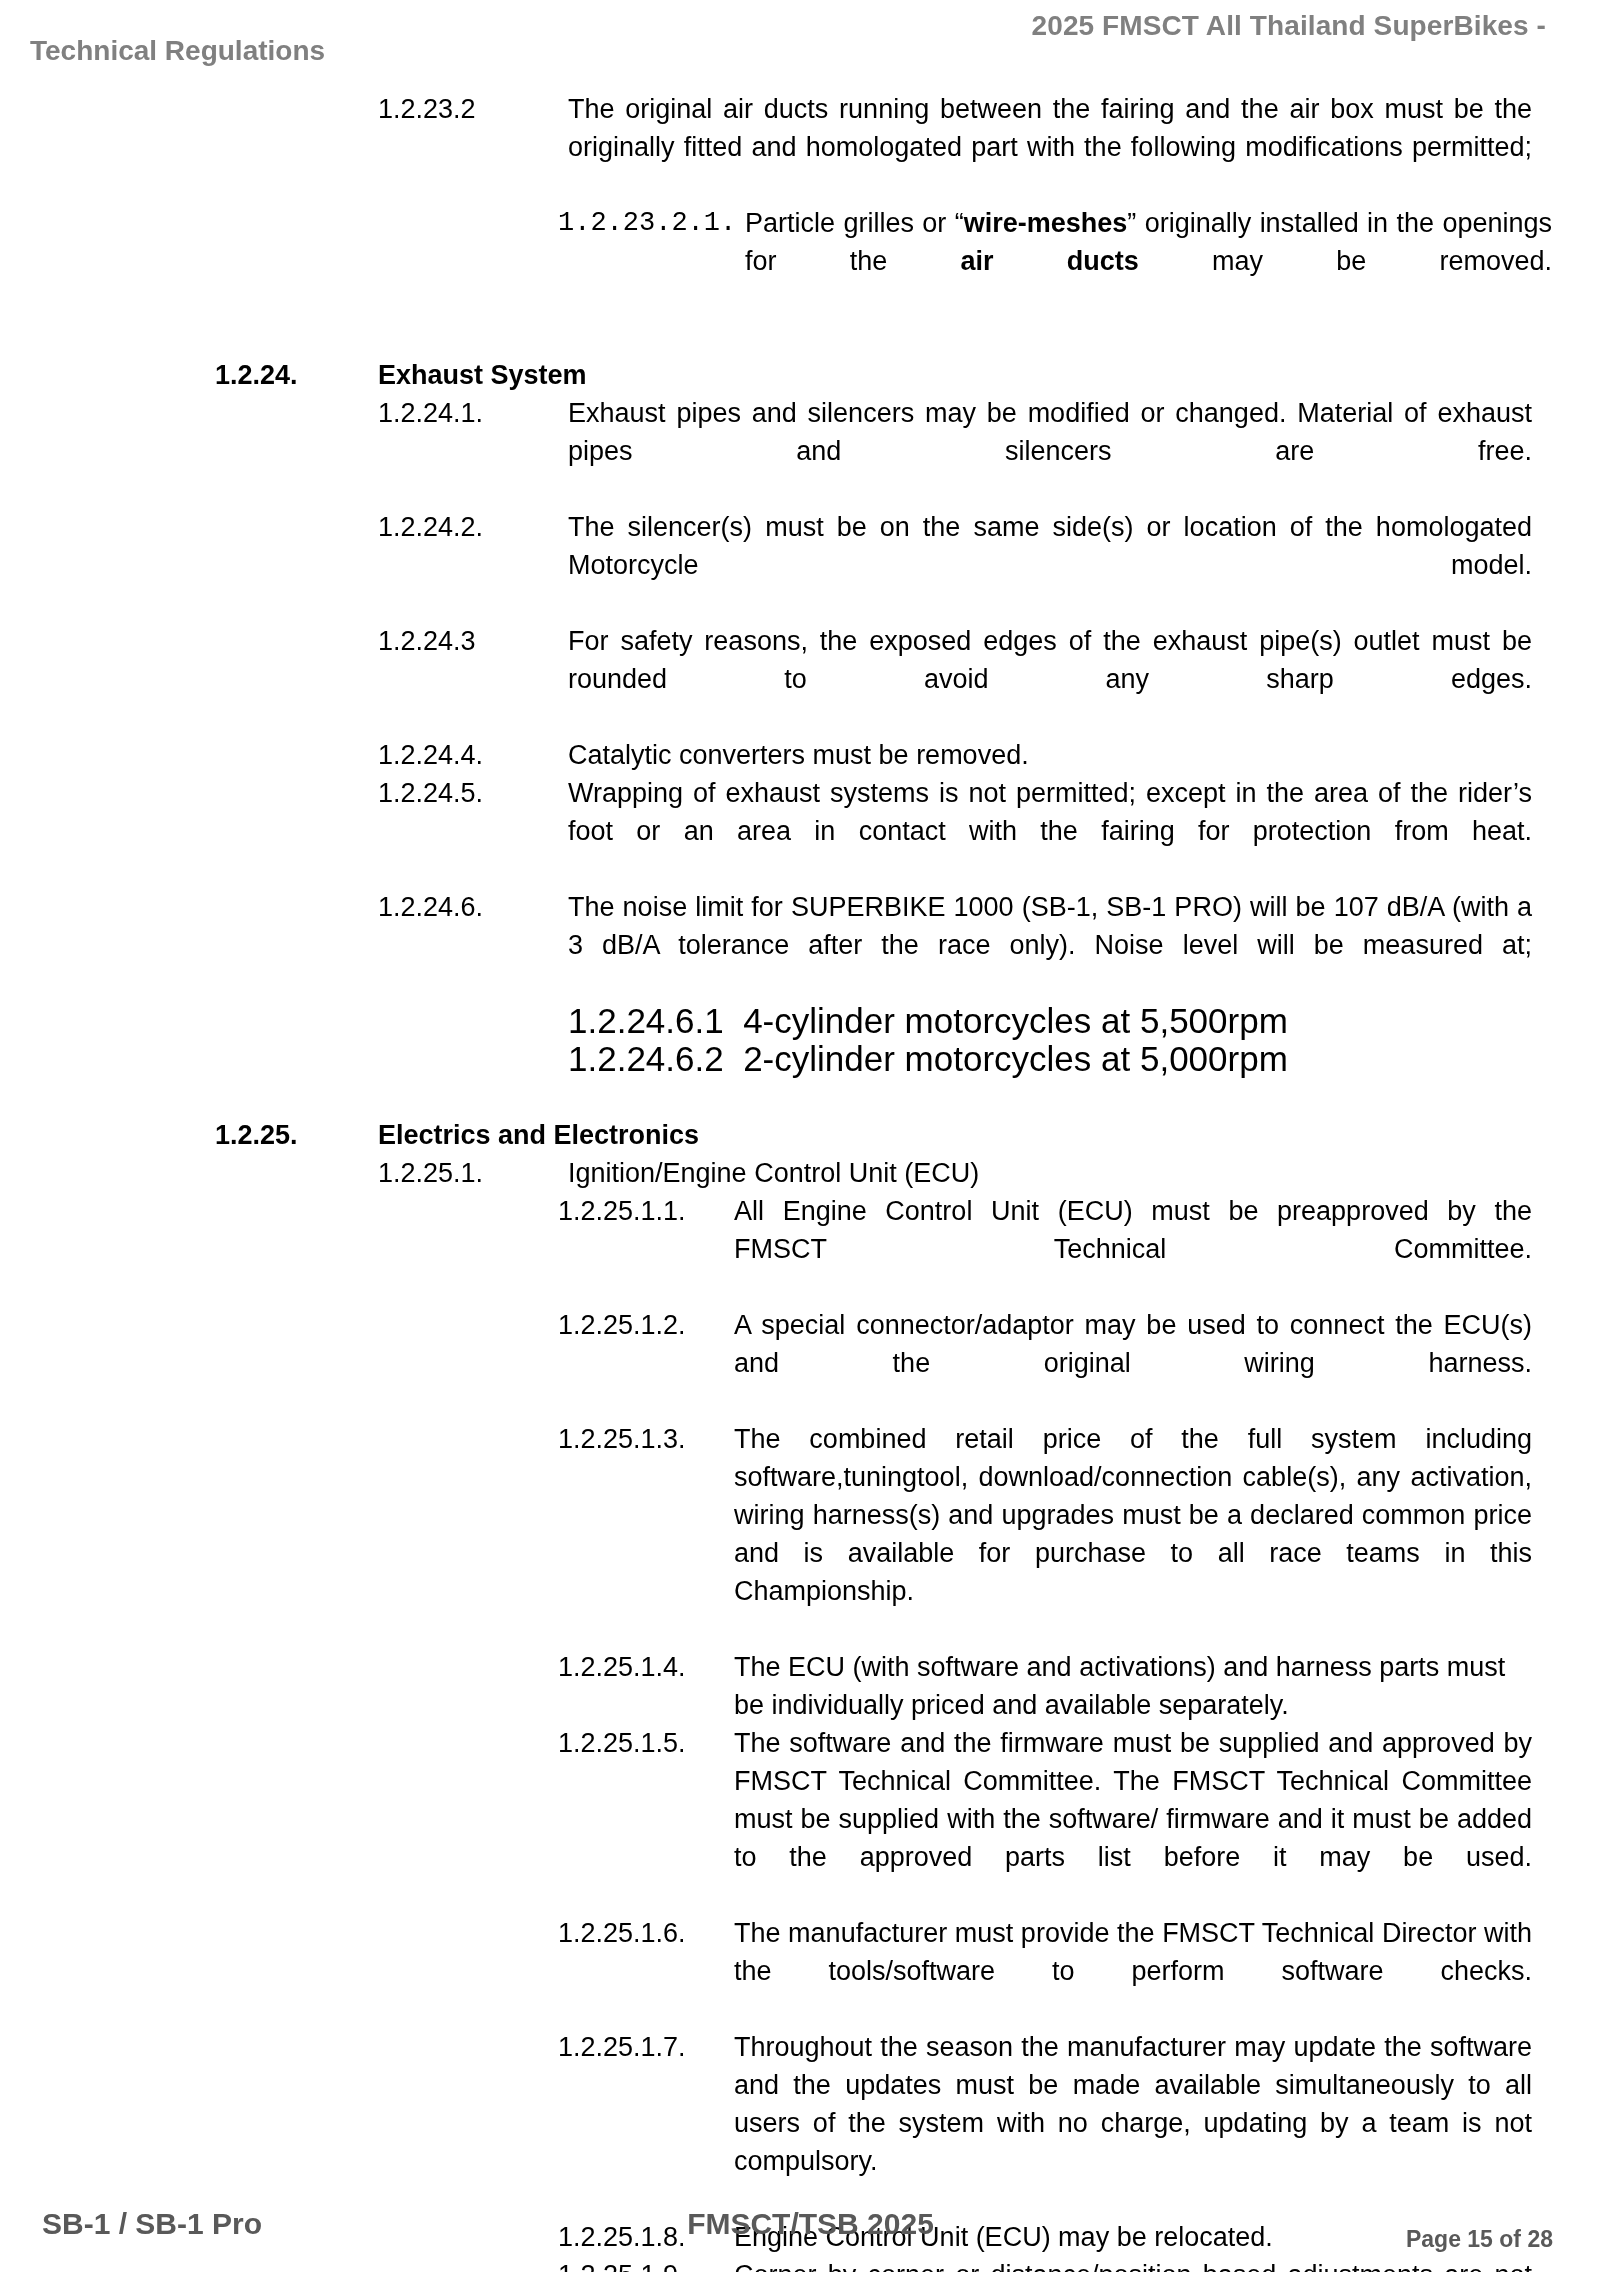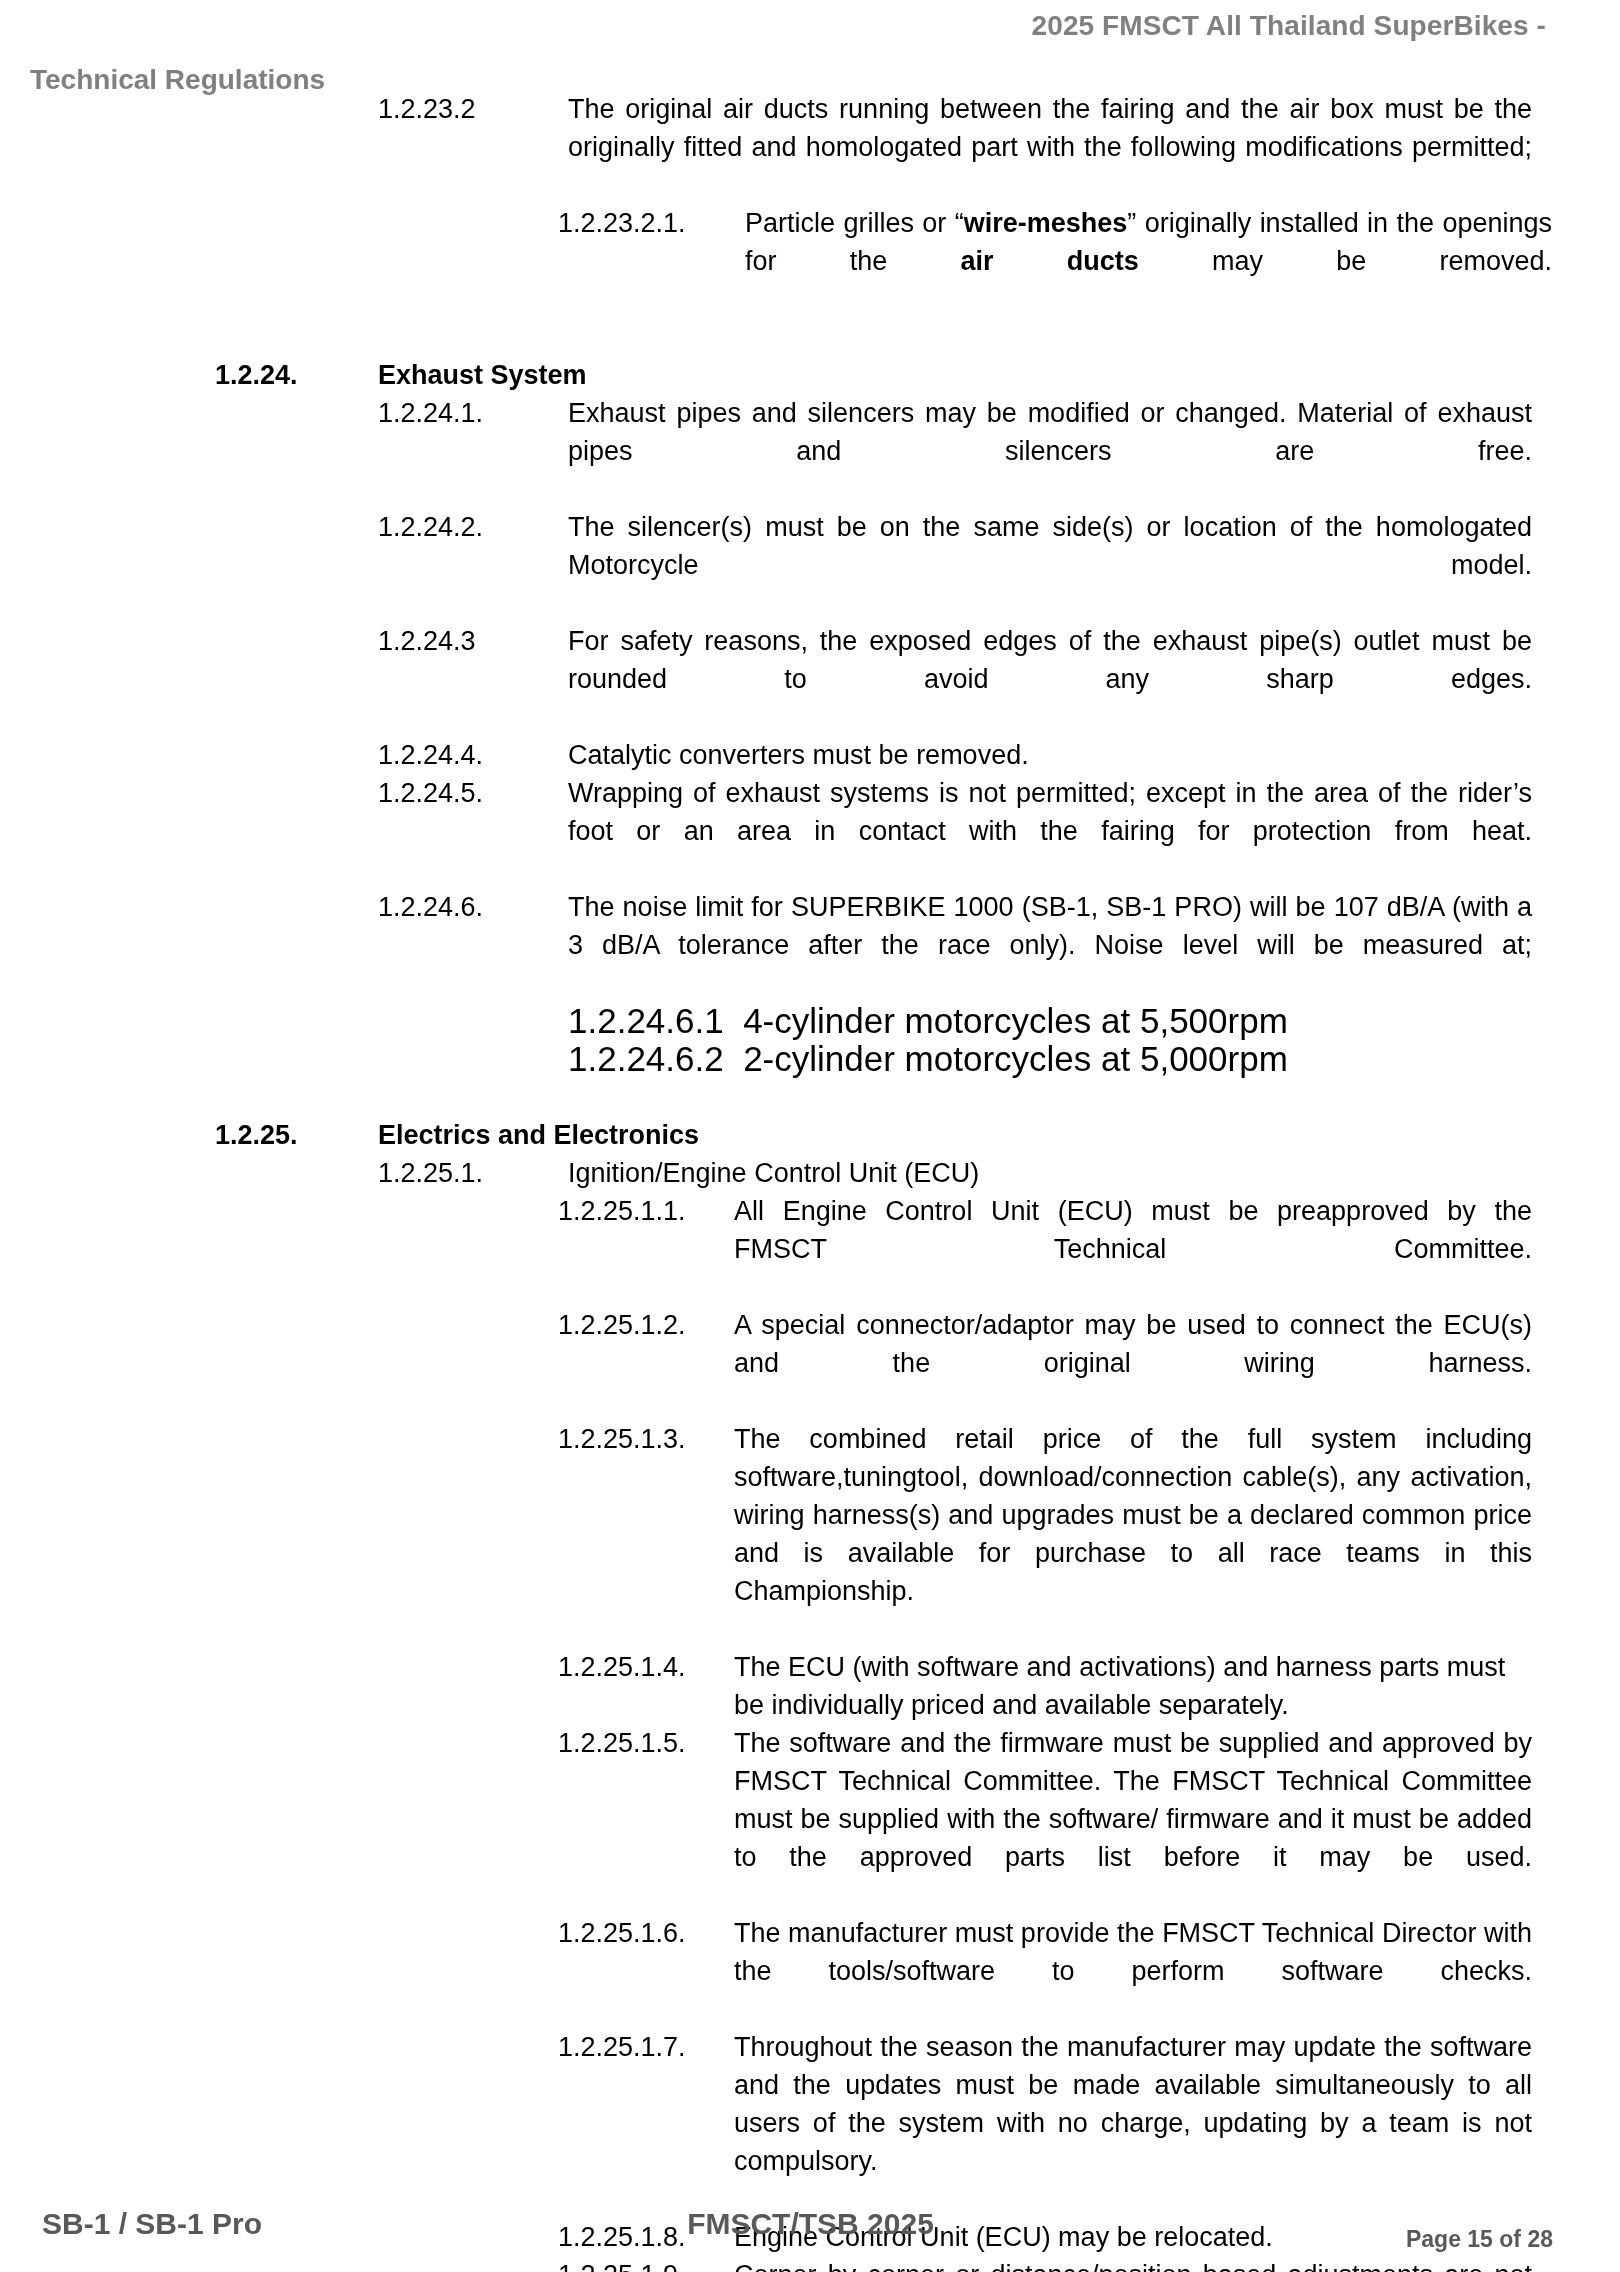--- a/index.html
+++ b/index.html
@@ -32,21 +32,21 @@
     text-align: right;
     font-size: 28px;
     font-weight: bold;
     color: #808080;
     letter-spacing: 0.1px;
     white-space: nowrap;
   }
   .header-subtitle {
     position: absolute;
     left: 30px;
-    top: 64px;
+    top: 35px;
     font-size: 28px;
     font-weight: bold;
     color: #808080;
     white-space: nowrap;
   }
 
   
   .page-body {
     position: absolute;
     left: 0;
@@ -92,21 +92,21 @@
   }
 
   
   .lvl4 .num { left: 558px; }
   .lvl4 .txt {
     margin-left: 734px;
     margin-right: 89px;
   }
 
   
-  .lvl4b .num { left: 558px; }
+  .lvl4b .num { left: 558px; font-family: Liberation Mono, monospace; }
   .lvl4b .txt {
     margin-left: 745px;
     margin-right: 69px;
   }
 
   
   .lvl5 {
     font-size: 35px;
     line-height: 38px;
   }

